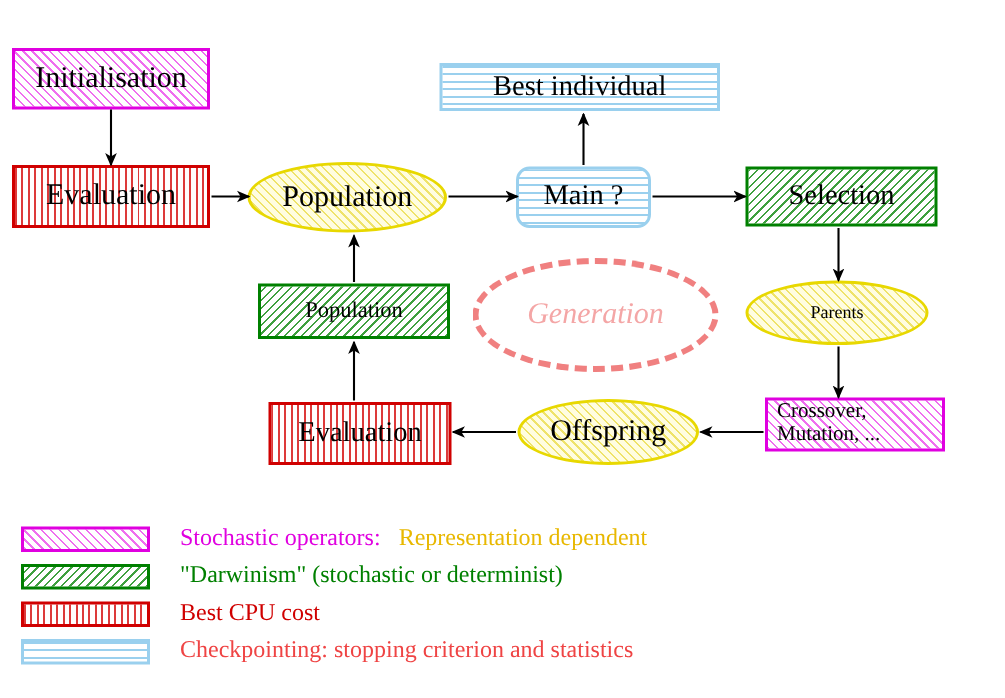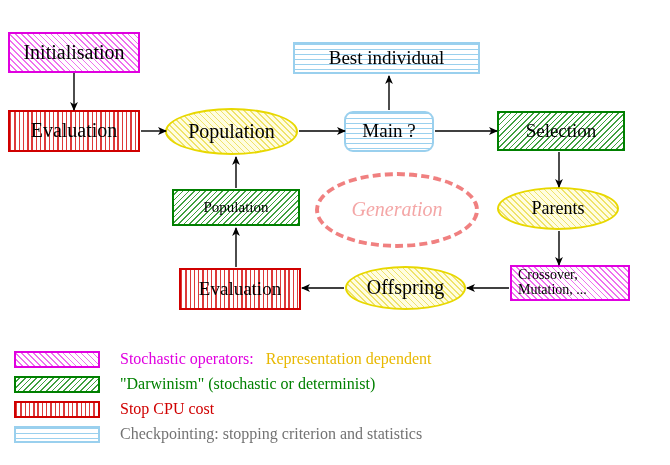--- a/index.html
+++ b/index.html
@@ -83,21 +83,21 @@
 
   
   #node-initialisation { left: 8px;   top: 32px;  width: 132px; height: 41px; font-size: 20px; text-align: center; }
   #node-best           { left: 293px; top: 42px;  width: 187px; height: 32px; font-size: 19px; }
   #node-eval-top       { left: 8px;   top: 110px; width: 132px; height: 42px; font-size: 20px; }
   #node-population     { left: 165px; top: 108px; width: 133px; height: 47px; font-size: 20px; }
   #node-stop           { left: 344px; top: 111px; width: 90px;  height: 41px; font-size: 19px; }
   #node-selection      { left: 497px; top: 111px; width: 128px; height: 40px; font-size: 19px; }
   #node-replacement    { left: 172px; top: 189px; width: 128px; height: 37px; font-size: 15px; }
   #node-generation     { left: 315px; top: 172px; width: 164px; height: 76px; font-size: 20px; font-style: italic; }
-  #node-parents        { left: 497px; top: 187px; width: 122px; height: 43px; font-size: 18px; }
+  #node-parents        { left: 497px; top: 187px; width: 122px; height: 43px; font-size: 12px; }
   #node-eval-bot       { left: 179px; top: 268px; width: 122px; height: 42px; font-size: 19px; }
   #node-offspring      { left: 345px; top: 266px; width: 121px; height: 44px; font-size: 20px; }
   #node-crossover      { left: 510px; top: 265px; width: 120px; height: 36px; font-size: 14px;
                          justify-content: flex-start; padding-left: 6px; text-align: left; }
 
   
   .fill-dashed-pink {
     border: 4px dashed #f08080;
     background: transparent;
     color: #f4a6a6;
@@ -241,26 +241,26 @@
     <div id="legend-row-1" class="legend-row">
       <span class="swatch fill-green"></span>
       <span class="legend-text">
         <span style="color:#008000">"Darwinism" (stochastic or determinist)</span>
       </span>
     </div>
 
     <div id="legend-row-2" class="legend-row">
       <span class="swatch fill-red"></span>
       <span class="legend-text">
-        <span style="color:#d00000">Stop CPU cost</span>
+        <span style="color:#d00000">Best CPU cost</span>
       </span>
     </div>
 
     <div id="legend-row-3" class="legend-row">
       <span class="swatch fill-blue"></span>
       <span class="legend-text">
-        <span style="color:#737373">Checkpointing: stopping criterion and statistics</span>
+        <span style="color:#ef4444">Checkpointing: stopping criterion and statistics</span>
       </span>
     </div>
 
   </div>
 
 </div>
 
 </body></html>

